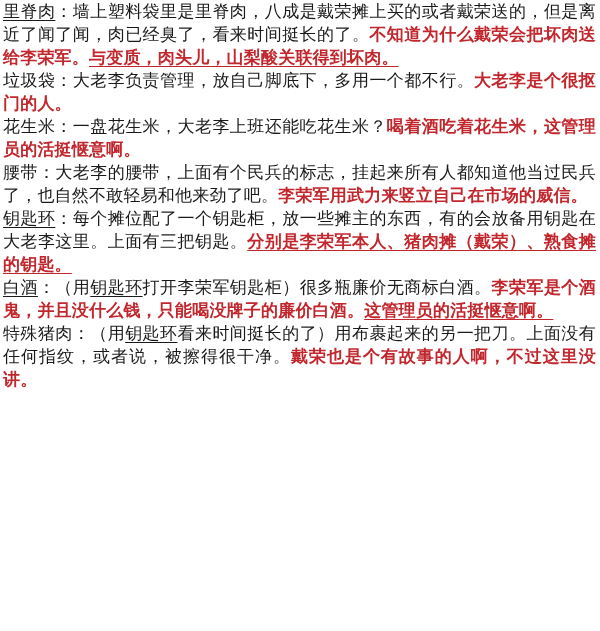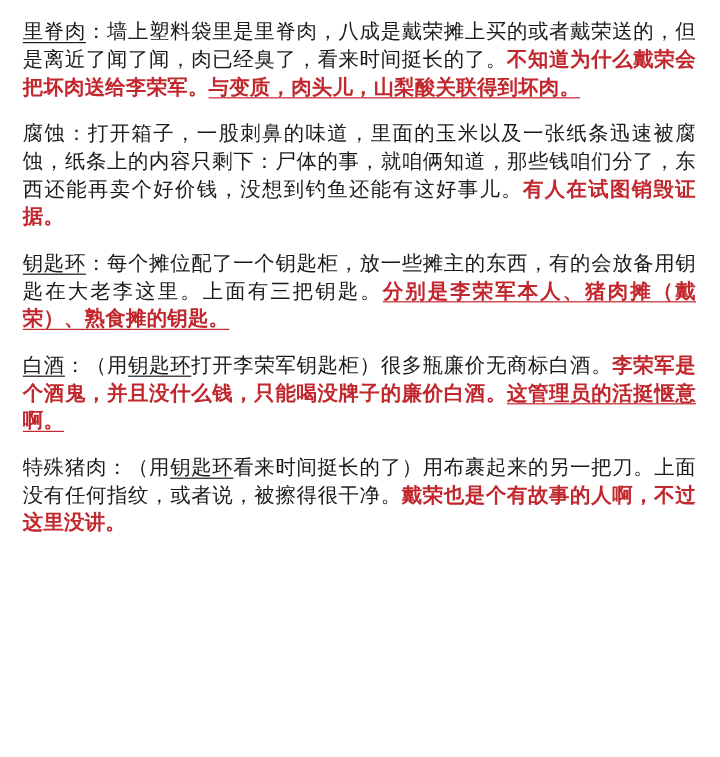--- a/index.html
+++ b/index.html
@@ -6,40 +6,42 @@
   body { width: 600px; height: 631px; overflow: hidden; }
   .page {
     padding: 0 4px 0 3px;
     font-family: "DejaVu Serif", "Liberation Serif", serif;
     font-size: 17px;
     line-height: 23px;
     color: #1a1a1a;
     letter-spacing: 0.2px;
     text-align: justify;
   }
-  .entry { margin: 16px; }
+  .entry { margin: 0; }
   .term { text-decoration: underline; text-underline-offset: 3px; }
   .tool { text-decoration: underline; text-underline-offset: 3px; }
   .note { color: #c1272d; font-weight: bold; }
   .link { color: #c1272d; font-weight: bold; text-decoration: underline; text-underline-offset: 3px; }
   .num { font-family: "DejaVu Sans", "Liberation Sans", sans-serif; font-weight: bold; font-size: 15px; }
 </style>
 </head>
 <body>
 
 <div class="page">
 
   <p class="entry"><span class="term">里脊肉</span><span>：</span><span>墙上塑料袋里是里脊肉，八成是戴荣摊上买的或者戴荣送的，但是离近了闻了闻，肉已经臭了，看来时间挺长的了。</span><span class="note">不知道为什么戴荣会把坏肉送给李荣军。</span><span class="link">与变质，肉头儿，山梨酸关联得到坏肉。</span></p>
 
+  <p class="entry"><span>垃圾袋</span><span>：</span><span>大老李负责管理，放自己脚底下，多用一个都不行。</span><span class="note">大老李是个很抠门的人。</span></p>
+
+  <p class="entry"><span>花生米</span><span>：</span><span>一盘花生米，大老李上班还能吃花生米？</span><span class="note">喝着酒吃着花生米，这管理员的活挺惬意啊。</span></p>
 
 
+  <p class="entry"><span>腰带</span><span>：</span><span>大老李的腰带，上面有个民兵的标志，挂起来所有人都知道他当过民兵了，也自然不敢轻易和他来劲了吧。</span><span class="note">李荣军用武力来竖立自己在市场的威信。</span></p>
 
 
-
-  <p class="entry"><span>腐蚀</span><span>：</span><span>打开箱子，一股刺鼻的味道，里面的玉米以及一张纸条迅速被腐蚀，纸条上的内容只剩下：尸体的事，就咱俩知道，那些钱咱们分了，东西还能再卖个好价钱，没想到钓鱼还能有这好事儿。</span><span class="note">有人在试图销毁证据。</span></p>
 
   <p class="entry"><span class="term">钥匙环</span><span>：</span><span>每个摊位配了一个钥匙柜，放一些摊主的东西，有的会放备用钥匙在大老李这里。上面有三把钥匙。</span><span class="link">分别是李荣军本人、猪肉摊（戴荣）、熟食摊的钥匙。</span></p>
 
   <p class="entry"><span class="term">白酒</span><span>：</span><span>（用</span><span class="tool">钥匙环</span><span>打开李荣军钥匙柜）</span><span>很多瓶廉价无商标白酒。</span><span class="note">李荣军是个酒鬼，并且没什么钱，只能喝没牌子的廉价白酒。</span><span class="link">这管理员的活挺惬意啊。</span></p>
 
 
   <p class="entry"><span>特殊猪肉</span><span>：</span><span>（用</span><span class="tool">钥匙环</span><span>看来时间挺长的了）</span><span>用布裹起来的另一把刀。上面没有任何指纹，或者说，被擦得很干净。</span><span class="note">戴荣也是个有故事的人啊，不过这里没讲。</span></p>
 
 </div>
 

